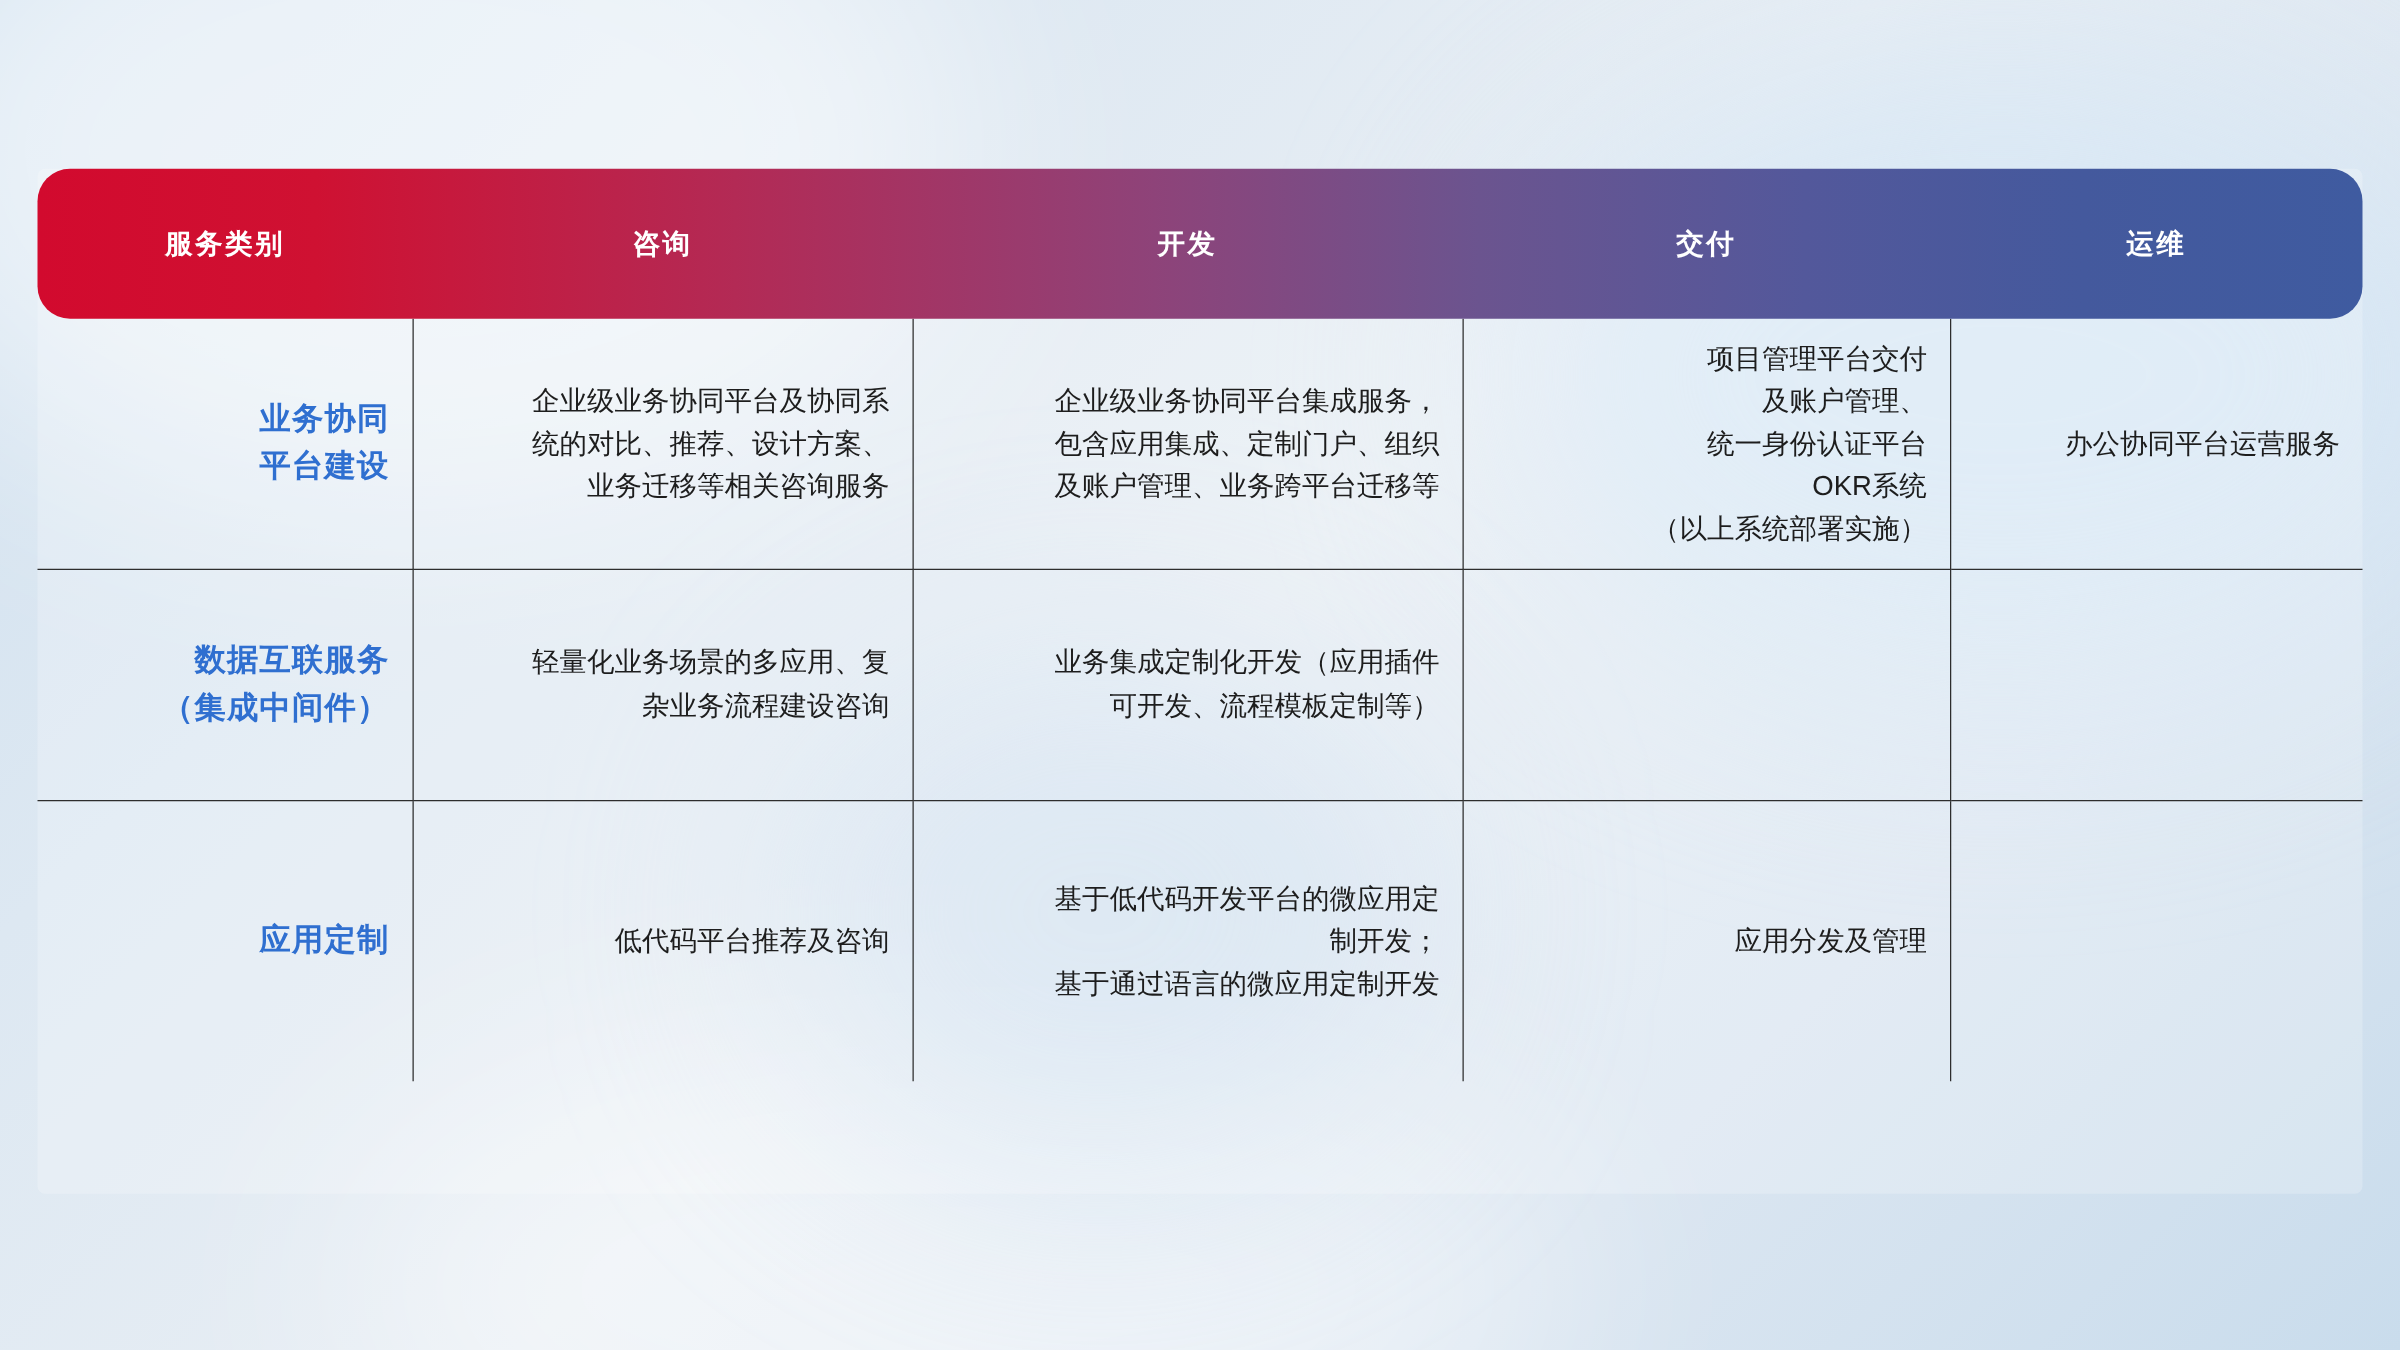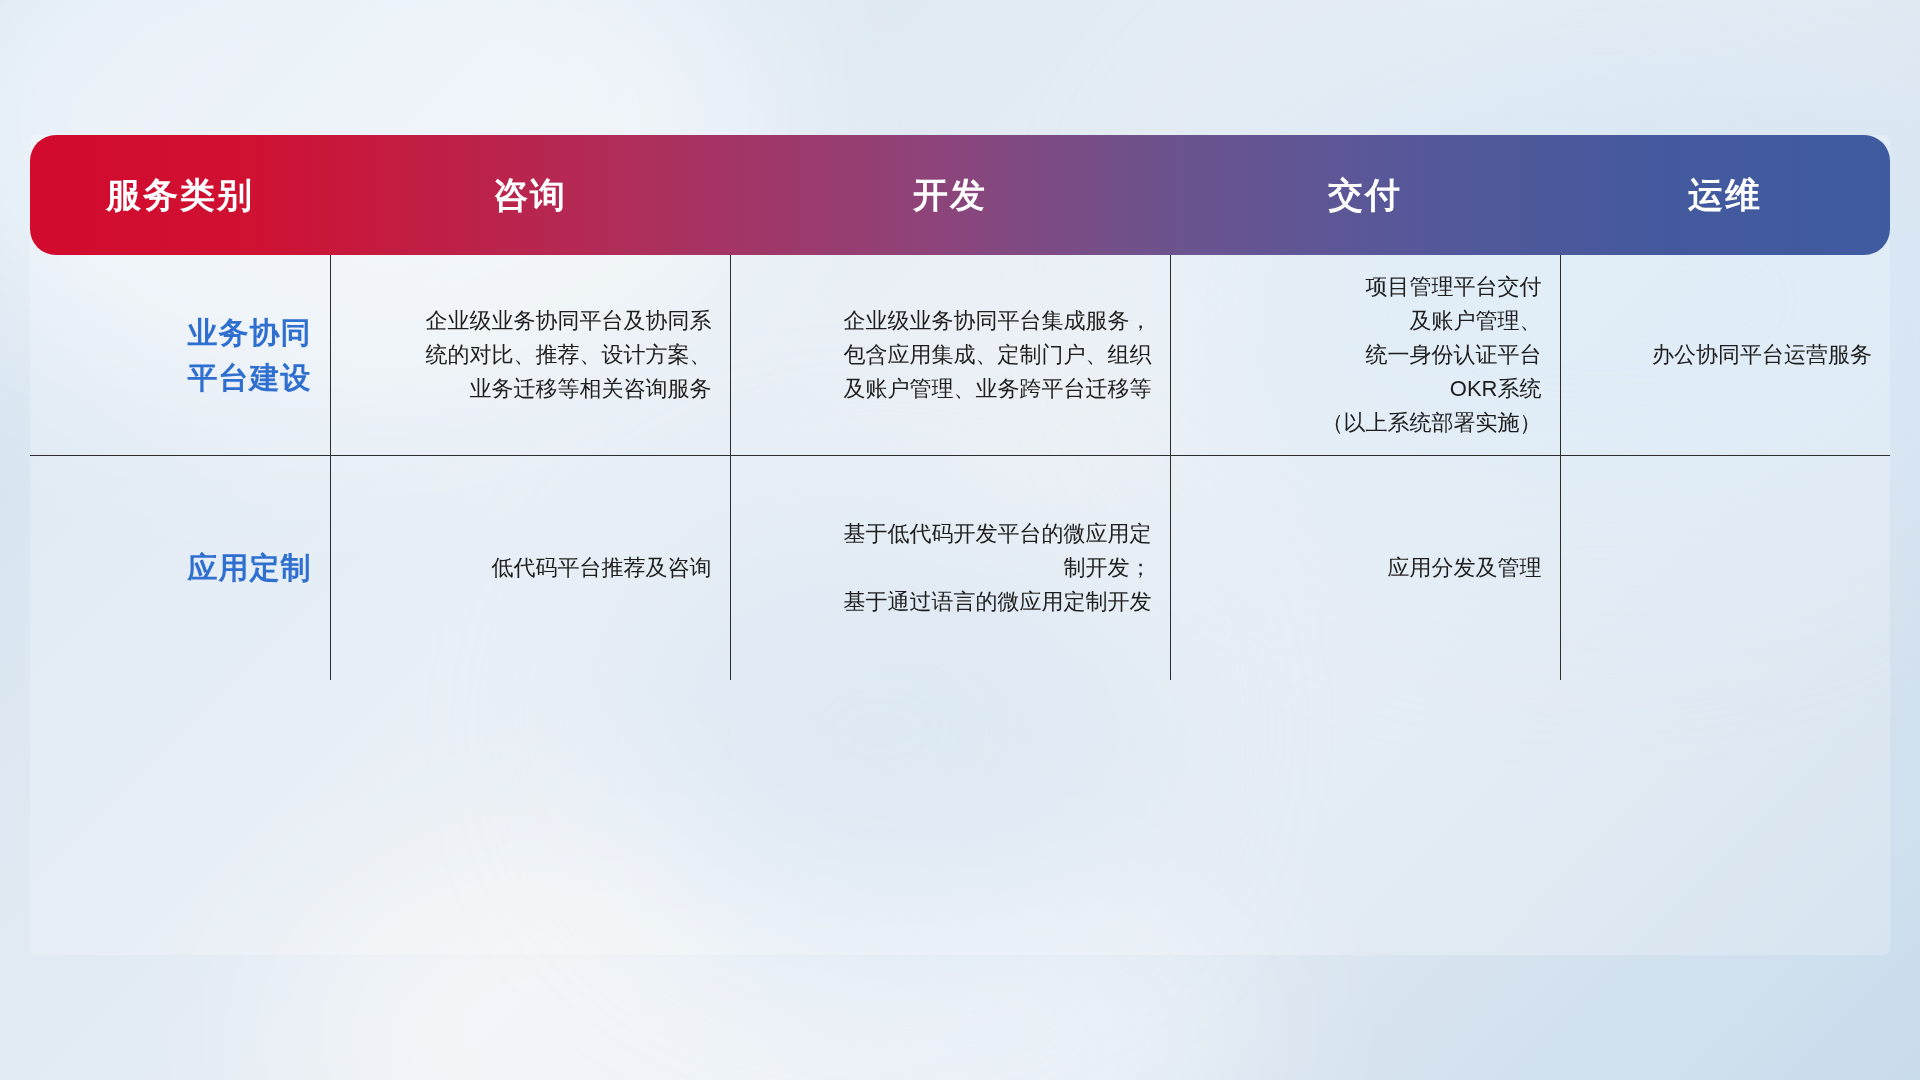--- a/index.html
+++ b/index.html
@@ -48,21 +48,21 @@
   
   thead tr {
     height: 120px;
   }
   thead th {
     padding: 0;
     border: none;
     vertical-align: middle;
     text-align: center;
     color: #ffffff;
-    font-size: 35px;
+    font-size: 22px;
     font-weight: bold;
     letter-spacing: 2px;
     position: relative;
     z-index: 2;
   }
   .header-bg {
     position: absolute;
     left: 30px;
     top: 135px;
     width: 1860px;
@@ -87,21 +87,21 @@
     vertical-align: middle;
     text-align: right;
     font-size: 22px;
     line-height: 1.55;
     color: #1d1d1d;
     background: transparent;
   }
   tbody td.cat {
     color: #2f6fd0;
     font-weight: bold;
-    font-size: 30px;
+    font-size: 25px;
     line-height: 1.5;
     letter-spacing: 1px;
   }
   tbody td.edge-left { border-left: none; }
   tbody td.edge-right { border-right: none; margin-left: 36px; }
   tbody tr:last-child td { border-bottom: none; }
   tbody tr:first-child td { border-top: none; }
 
   .cell-line { display: block; }
 </style>
@@ -155,20 +155,36 @@
         <span class="cell-line">及账户管理、</span>
         <span class="cell-line">统一身份认证平台</span>
         <span class="cell-line">OKR系统</span>
         <span class="cell-line">（以上系统部署实施）</span>
       </td>
       <td class="edge-right">
         <span class="cell-line">办公协同平台运营服务</span>
       </td>
     </tr>
 
+    <tr style="height:185px">
+      <td class="cat edge-left">
+        <span class="cell-line">数据互联服务</span>
+        <span class="cell-line">（集成中间件）</span>
+      </td>
+      <td>
+        <span class="cell-line">轻量化业务场景的多应用、复</span>
+        <span class="cell-line">杂业务流程建设咨询</span>
+      </td>
+      <td>
+        <span class="cell-line">业务集成定制化开发（应用插件</span>
+        <span class="cell-line">可开发、流程模板定制等）</span>
+      </td>
+      <td></td>
+      <td class="edge-right"></td>
+    </tr>
 
     <tr style="height:225px">
       <td class="cat edge-left">
         <span class="cell-line">应用定制</span>
       </td>
       <td>
         <span class="cell-line">低代码平台推荐及咨询</span>
       </td>
       <td>
         <span class="cell-line">基于低代码开发平台的微应用定</span>

